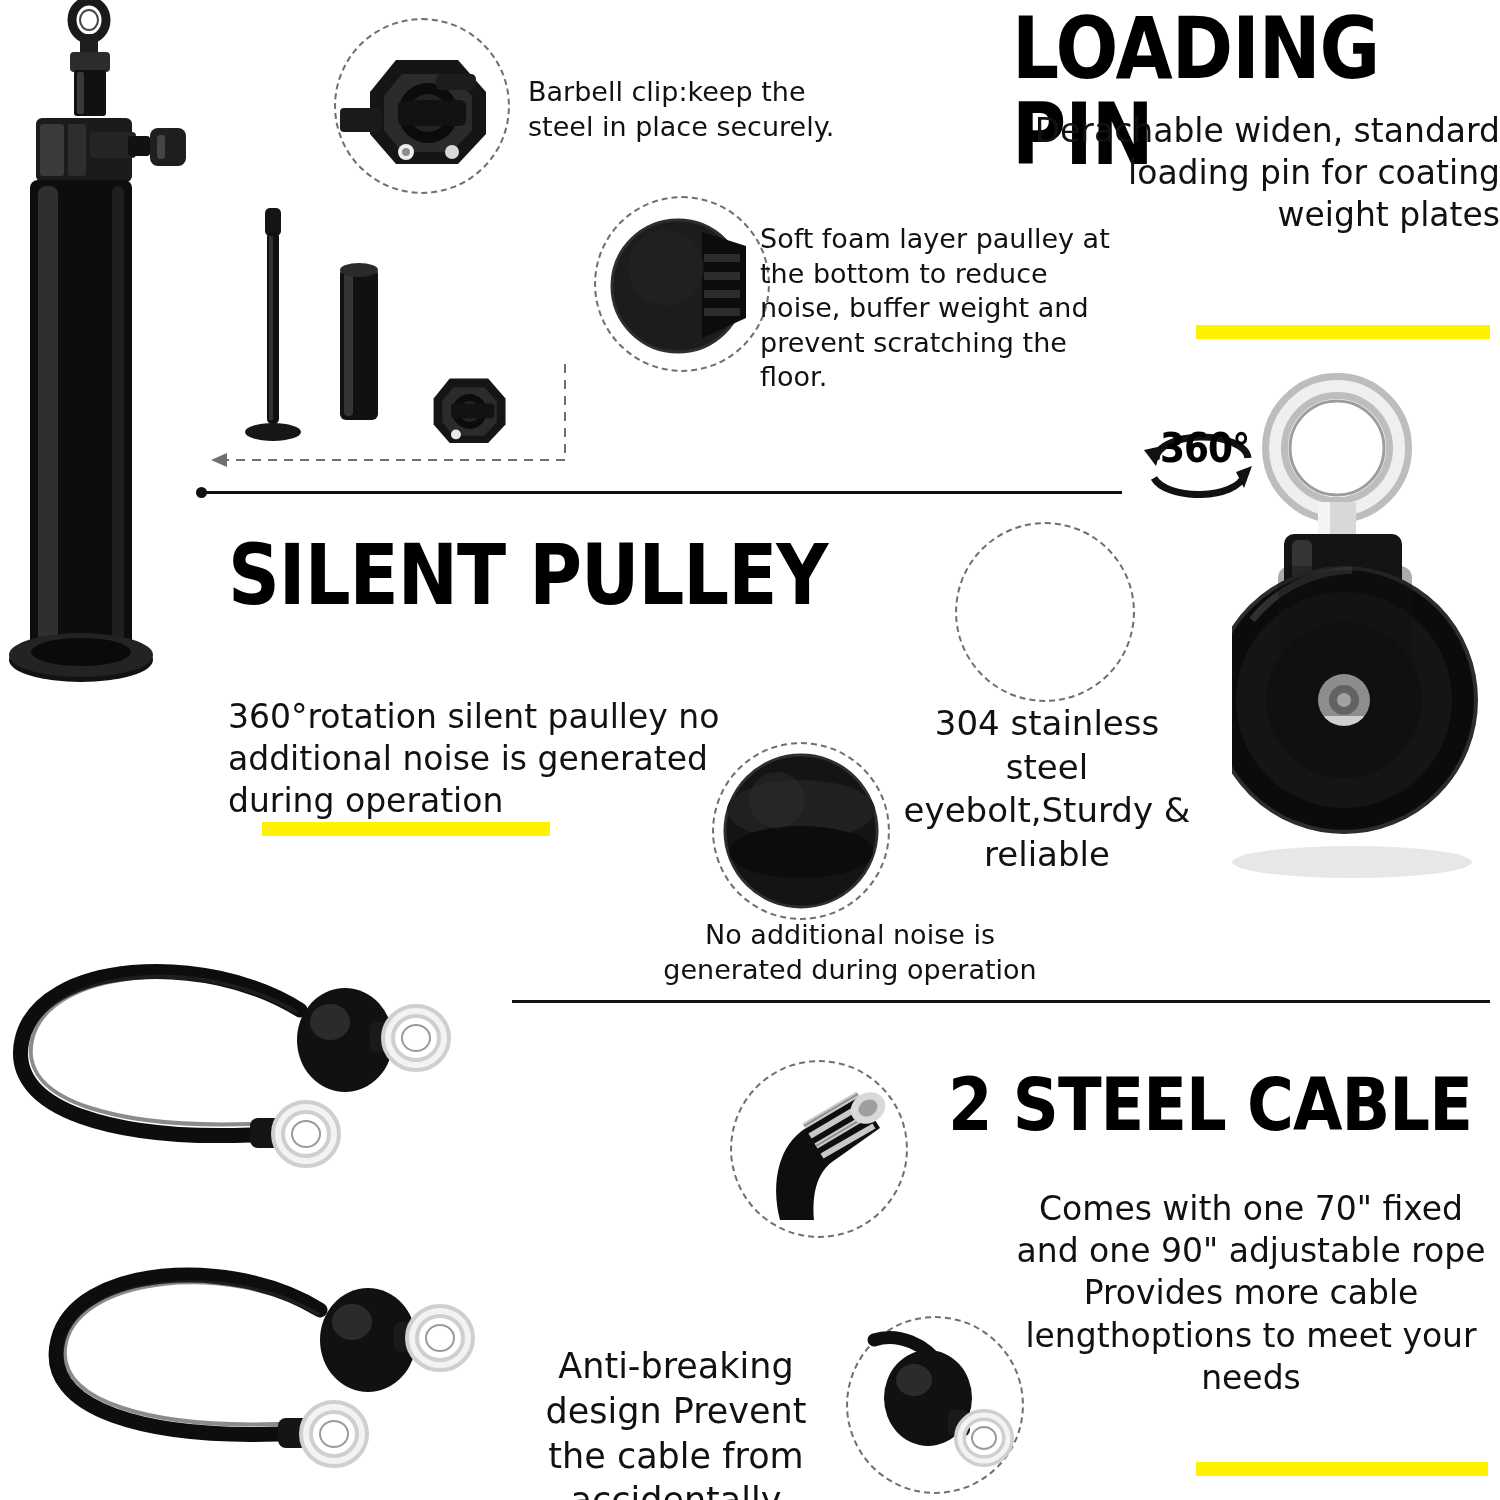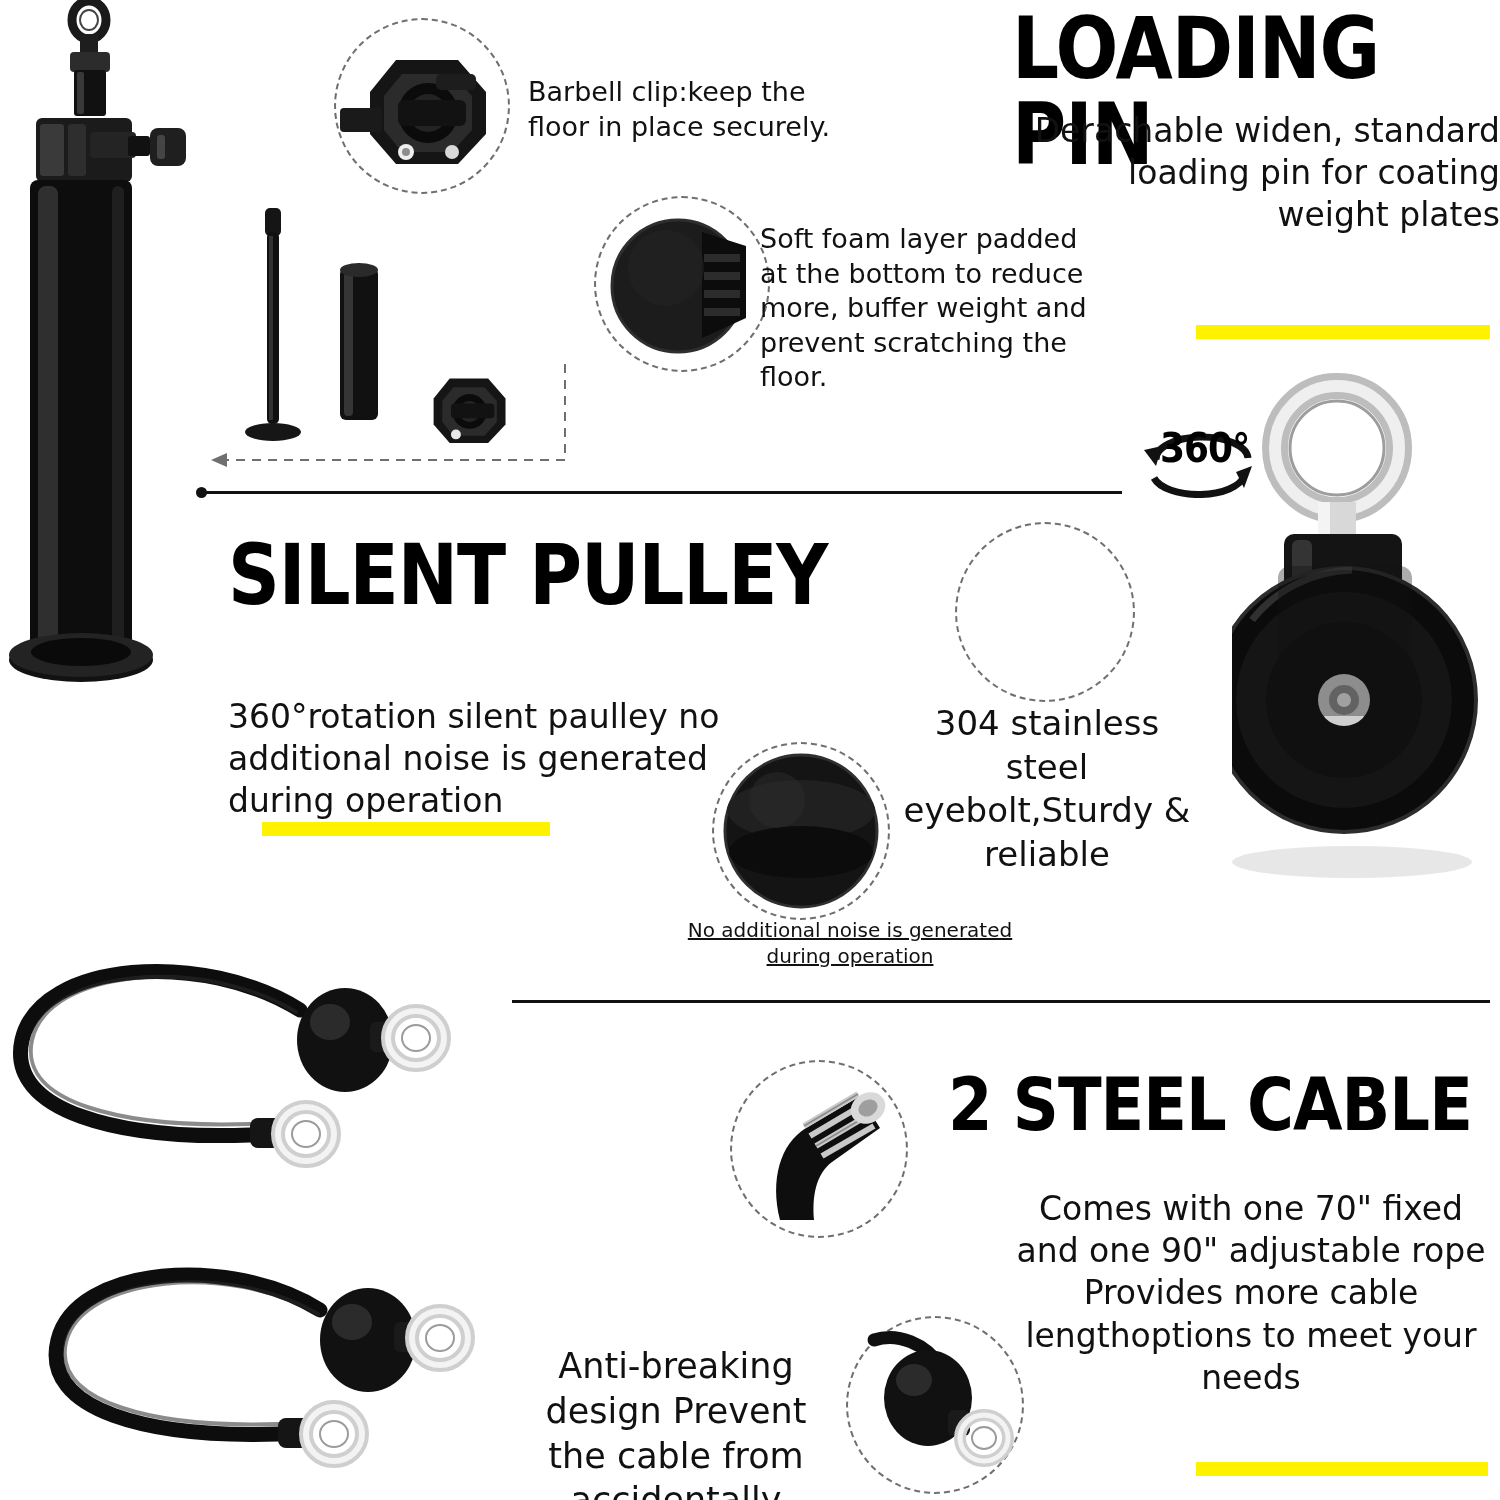--- a/index.html
+++ b/index.html
@@ -106,21 +106,21 @@
       <circle cx="88" cy="83" r="30" fill="#0b0b0b"></circle>
       <circle cx="88" cy="83" r="19" fill="#232323"></circle>
       <rect x="58" y="70" width="68" height="26" rx="6" fill="#121212"></rect>
       <rect x="96" y="44" width="40" height="16" rx="5" fill="#1d1d1d"></rect>
       <rect x="0" y="78" width="42" height="24" rx="4" fill="#1a1a1a"></rect>
       <circle cx="66" cy="122" r="8" fill="#efefef"></circle>
       <circle cx="66" cy="122" r="4" fill="#8d8d8d"></circle>
       <circle cx="112" cy="122" r="7" fill="#d9d9d9"></circle>
     </svg>
   </div>
-  <div class="abs body-text" style="left:528px; top:75px; width:330px; font-size:27px;">Barbell clip:keep the floor in place securely.</div>
+  <div class="abs body-text" style="left:528px; top:75px; width:330px; font-size:27px;">Barbell clip:keep the steel in place securely.</div>
 
   <div class="abs" style="left:245px; top:200px;">
     <svg width="320" height="260" viewBox="0 0 320 260">
 
       <rect x="20" y="8" width="16" height="28" rx="5" fill="#151515"></rect>
       <rect x="22" y="32" width="12" height="192" rx="5" fill="#101010"></rect>
       <rect x="24" y="36" width="4" height="184" fill="#4a4a4a" opacity="0.6"></rect>
       <ellipse cx="28" cy="232" rx="28" ry="9" fill="#161616"></ellipse>
 
       <rect x="95" y="68" width="38" height="152" rx="6" fill="#111"></rect>
@@ -151,21 +151,21 @@
       <circle cx="72" cy="78" r="66" fill="#1c1c1c"></circle>
       <circle cx="72" cy="78" r="66" fill="none" stroke="#2e2e2e" stroke-width="3"></circle>
       <path d="M96 24 L140 38 L140 110 L96 130 Z" fill="#0c0c0c"></path>
       <rect x="98" y="46" width="36" height="8" fill="#2c2c2c"></rect>
       <rect x="98" y="64" width="36" height="8" fill="#2c2c2c"></rect>
       <rect x="98" y="82" width="36" height="8" fill="#2c2c2c"></rect>
       <rect x="98" y="100" width="36" height="8" fill="#2c2c2c"></rect>
       <circle cx="60" cy="60" r="38" fill="#242424" opacity="0.55"></circle>
     </svg>
   </div>
-  <div class="abs body-text" style="left:760px; top:222px; width:350px; font-size:27px;">Soft foam layer padded at the bottom to reduce more, buffer weight and prevent scratching the floor.</div>
+  <div class="abs body-text" style="left:760px; top:222px; width:350px; font-size:27px;">Soft foam layer paulley at the bottom to reduce noise, buffer weight and prevent scratching the floor.</div>
 
   <div class="abs rule-dot" style="left:196px; top:487px;"></div>
   <div class="abs rule" style="left:206px; top:491px; width:916px;"></div>
 
   <div class="abs big-title" style="left:228px; top:534px; font-size:72px;">SILENT PULLEY</div>
 
   <div class="abs body-text" style="left:228px; top:656px; width:520px; font-size:33px;margin-top:40px;">360°rotation silent paulley no additional noise is generated during operation</div>
 
   <div class="abs yellow-bar" style="left:262px; top:822px; width:288px;"></div>
 
@@ -213,21 +213,21 @@
   <div class="abs dash-circle" style="left:712px; top:742px; width:178px; height:178px;"></div>
   <div class="abs" style="left:722px; top:752px;">
     <svg width="158" height="158" viewBox="0 0 158 158">
       <circle cx="79" cy="79" r="76" fill="#141414"></circle>
       <circle cx="79" cy="79" r="76" fill="none" stroke="#2f2f2f" stroke-width="3"></circle>
       <ellipse cx="79" cy="58" rx="74" ry="30" fill="#202020"></ellipse>
       <ellipse cx="79" cy="100" rx="72" ry="26" fill="#0c0c0c"></ellipse>
       <circle cx="55" cy="48" r="28" fill="#2c2c2c" opacity="0.5"></circle>
     </svg>
   </div>
-  <div class="abs body-text" style="left:660px; top:918px; width:380px; font-size:20px; text-align:center;text-decoration:underline;">No additional noise is generated during operation</div>
+  <div class="abs body-text" style="left:660px; top:918px; width:380px; font-size:27px; text-align:center;">No additional noise is generated during operation</div>
 
   <div class="abs rule" style="left:512px; top:1000px; width:978px;"></div>
 
   <div class="abs big-title" style="left:948px; top:1068px; font-size:64px;">2 STEEL CABLE</div>
 
   <div class="abs body-text" style="left:1016px; top:1188px; width:470px; font-size:33px; text-align:center;">Comes with one 70" fixed and one 90" adjustable rope Provides more cable lengthoptions to meet your needs</div>
 
   <div class="abs yellow-bar" style="left:1196px; top:1462px; width:292px;"></div>
 
   <div class="abs" style="left:0px; top:930px;">

